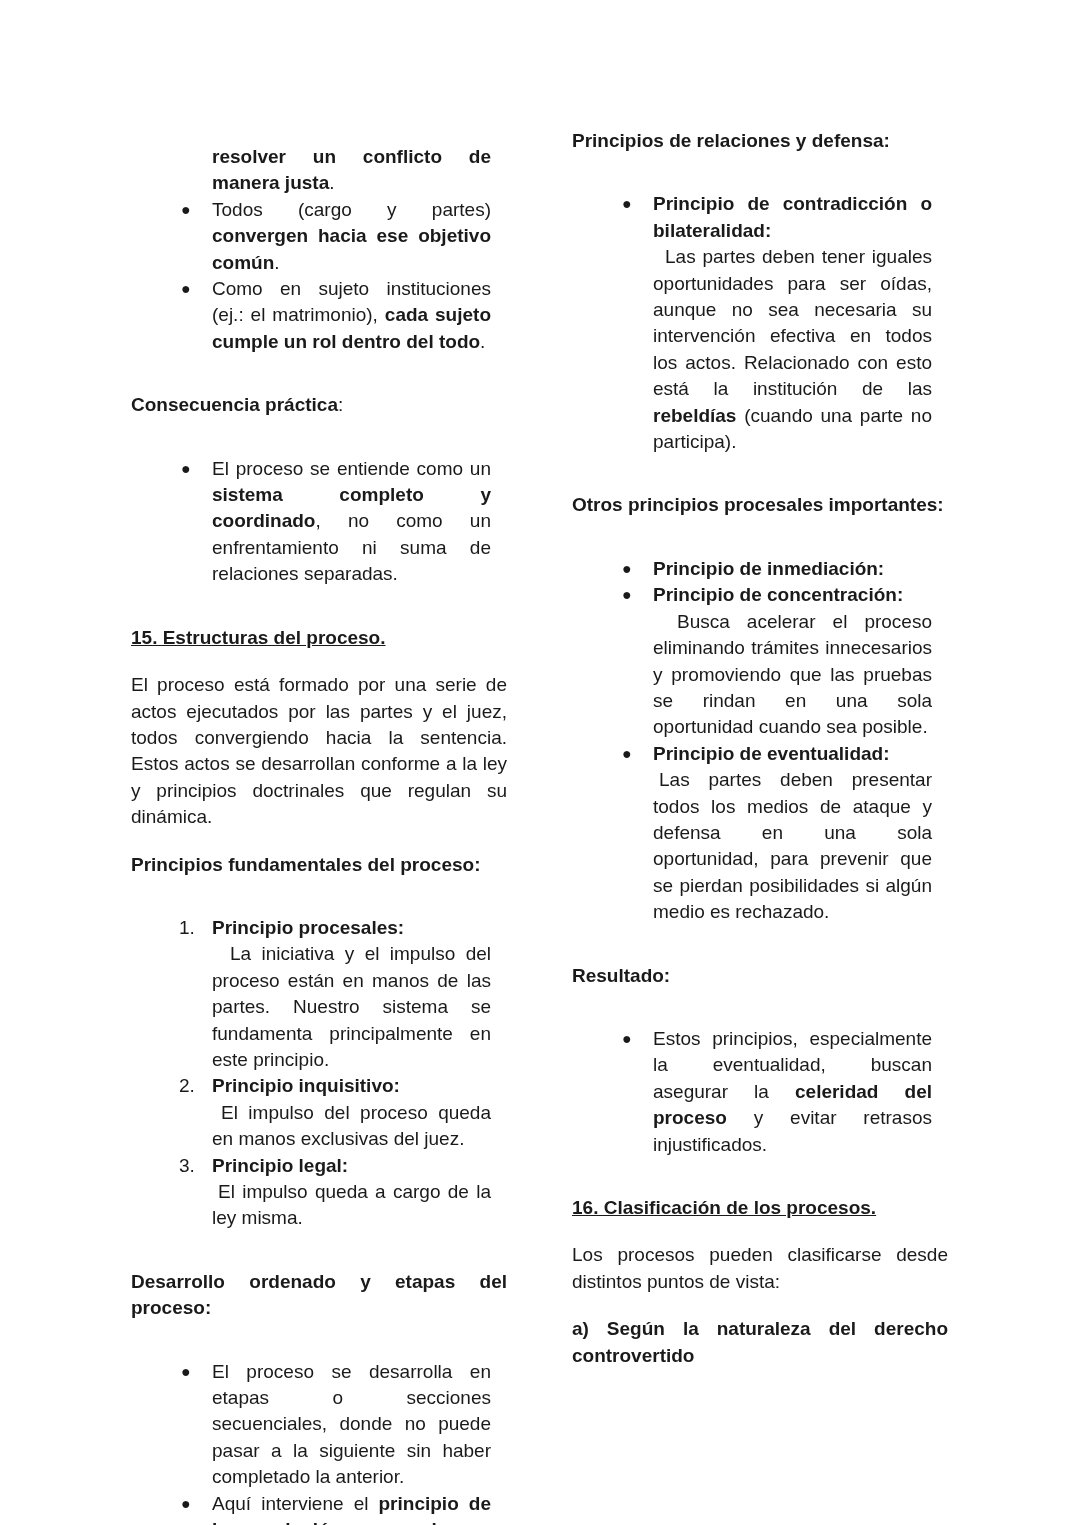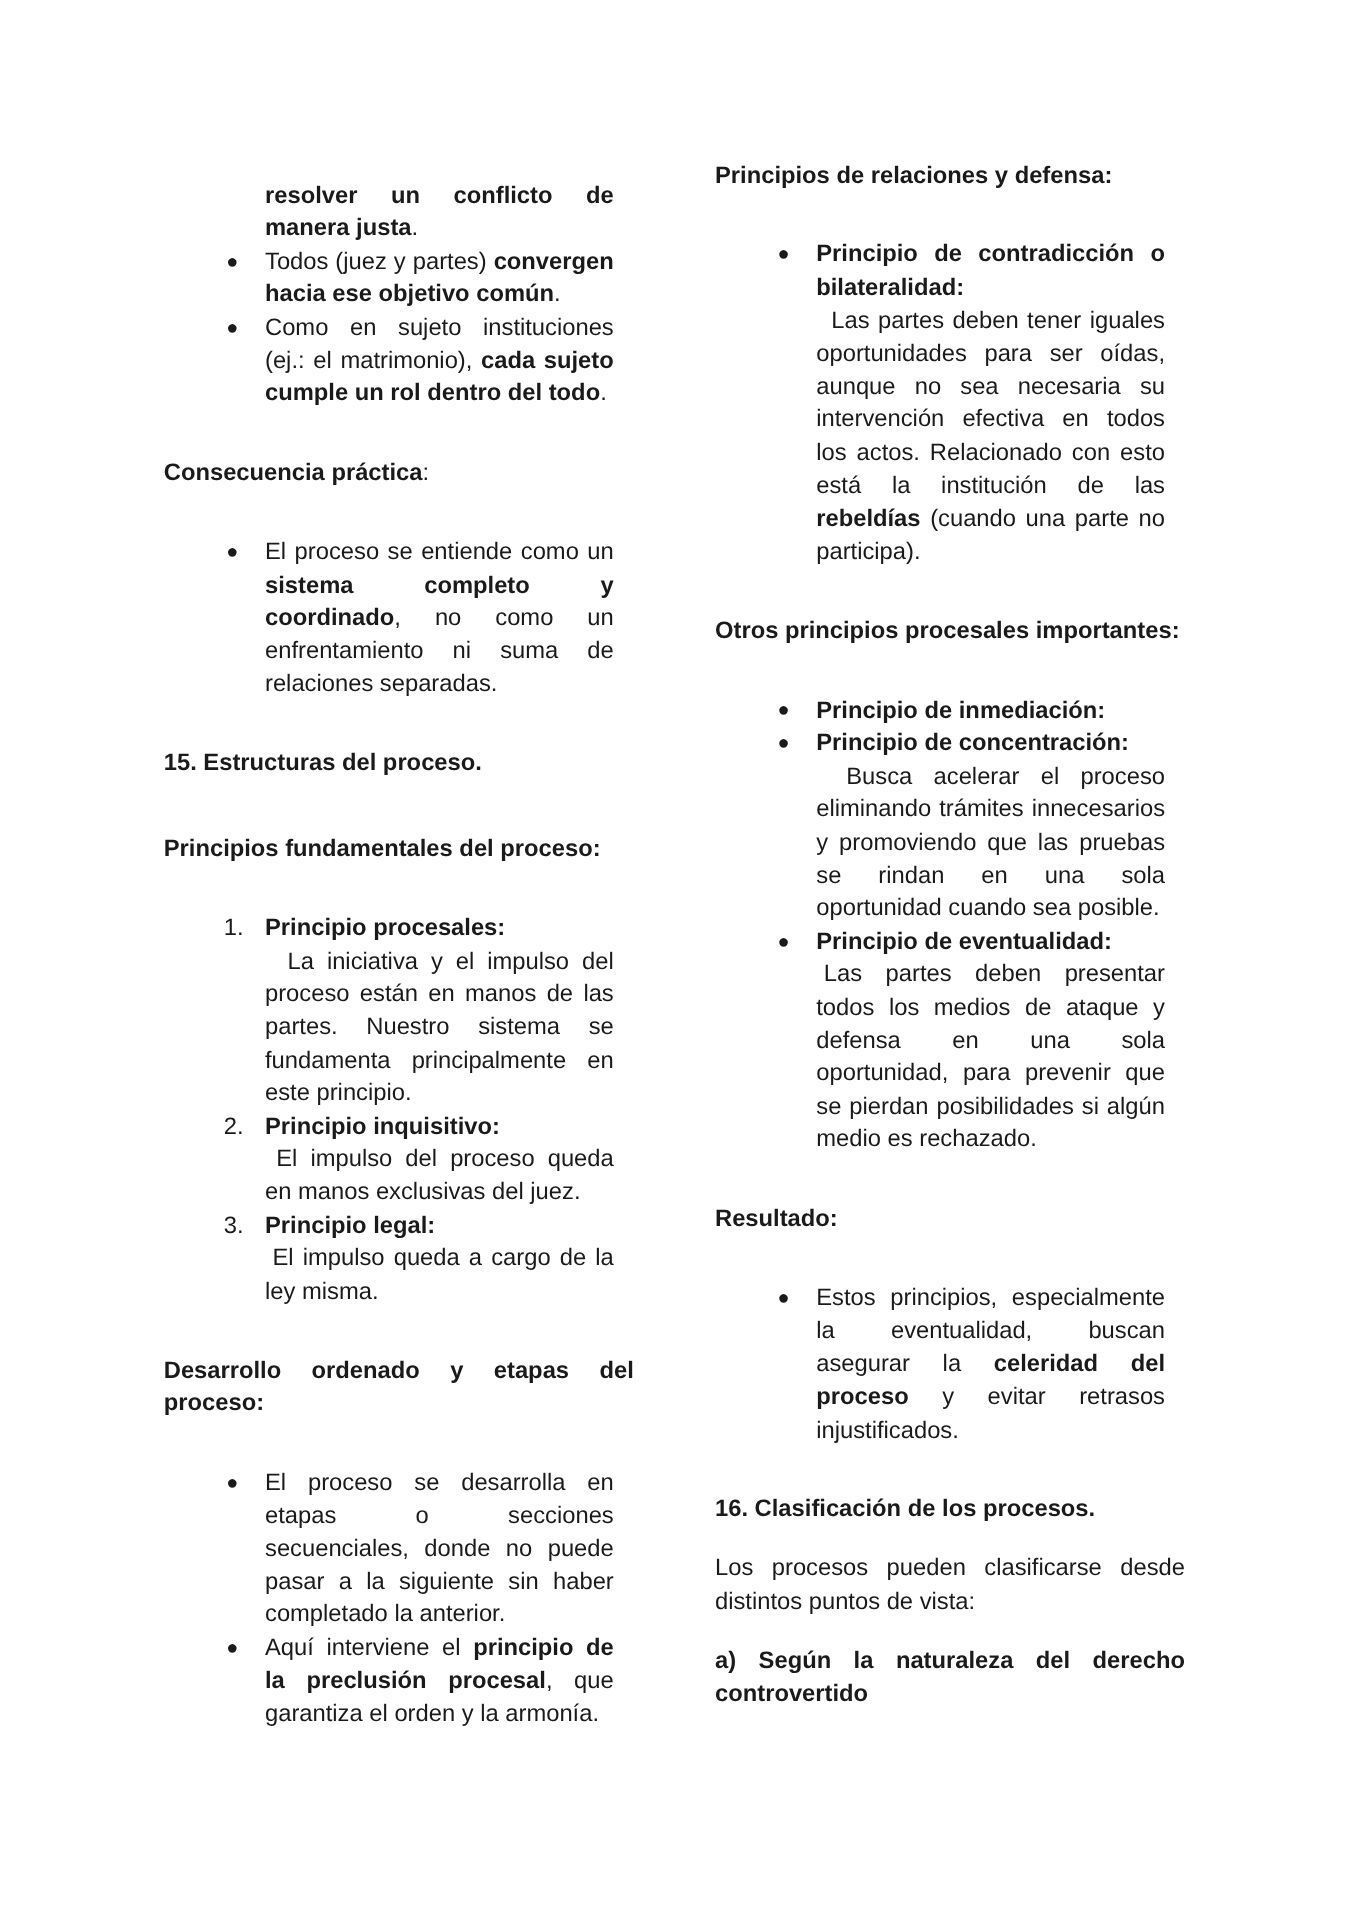--- a/index.html
+++ b/index.html
@@ -5,41 +5,41 @@
   html, body { margin: 0; padding: 0; background: #ffffff; }
   body {
     width: 1080px; height: 1525px; position: relative; overflow: hidden;
     font-family: "Liberation Sans", sans-serif; color: #1a1a1a;
   }
   .col { position: absolute; top: 128px; width: 376px; font-size: 19px; line-height: 26.4px; }
   .col-left { left: 131px; }
   .col-right { left: 572px; }
   .j { text-align: justify; margin: 0; }
   .h { font-weight: bold; margin: 0; }
-  .sec { font-weight: bold; margin: 0; }
+  .sec { font-weight: bold; text-decoration: underline; margin: 0; }
   .gap { height: 21px; }
   ul, ol { margin: 16px; padding: 0; list-style: none; }
   li { position: relative; padding-left: 65px; text-align: justify; }
   .bullet { position: absolute; left: 34px; top: 0; font-size: 16px; }
   .num { position: absolute; left: 32px; top: 0; }
   .desc { display: block; text-align: justify; }
   b { font-weight: bold; }
 </style>
 </head>
 <body>
 
 <div class="col col-left">
 
   <ul>
     <li>
       <b>resolver un conflicto de manera justa</b><span>.</span>
     </li>
     <li>
       <span class="bullet">●</span>
-      <span>Todos (juez y partes) </span><b>convergen hacia ese objetivo común</b><span>.</span>
+      <span>Todos (cargo y partes) </span><b>convergen hacia ese objetivo común</b><span>.</span>
     </li>
     <li>
       <span class="bullet">●</span>
       <span>Como en sujeto instituciones (ej.: el matrimonio), </span><b>cada sujeto cumple un rol dentro del todo</b><span>.</span>
     </li>
   </ul>
 
   <div class="gap"></div>
   <p class="j"><b>Consecuencia práctica</b><span>:</span></p>
   <div class="gap"></div>
@@ -47,20 +47,21 @@
   <ul>
     <li>
       <span class="bullet">●</span>
       <span>El proceso se entiende como un </span><b>sistema completo y coordinado</b><span>, no como un enfrentamiento ni suma de relaciones separadas.</span>
     </li>
   </ul>
 
   <div class="gap"></div>
   <p class="sec">15. Estructuras del proceso.</p>
   <div class="gap"></div>
+  <p class="j">El proceso está formado por una serie de actos ejecutados por las partes y el juez, todos convergiendo hacia la sentencia. Estos actos se desarrollan conforme a la ley y principios doctrinales que regulan su dinámica.</p>
   <div class="gap"></div>
   <p class="h">Principios fundamentales del proceso:</p>
   <div class="gap"></div>
 
   <ol>
     <li>
       <span class="num">1.</span>
       <b>Principio procesales:</b>
       <span class="desc" style="text-indent:18px">La iniciativa y el impulso del proceso están en manos de las partes. Nuestro sistema se fundamenta principalmente en este principio.</span>
     </li>

